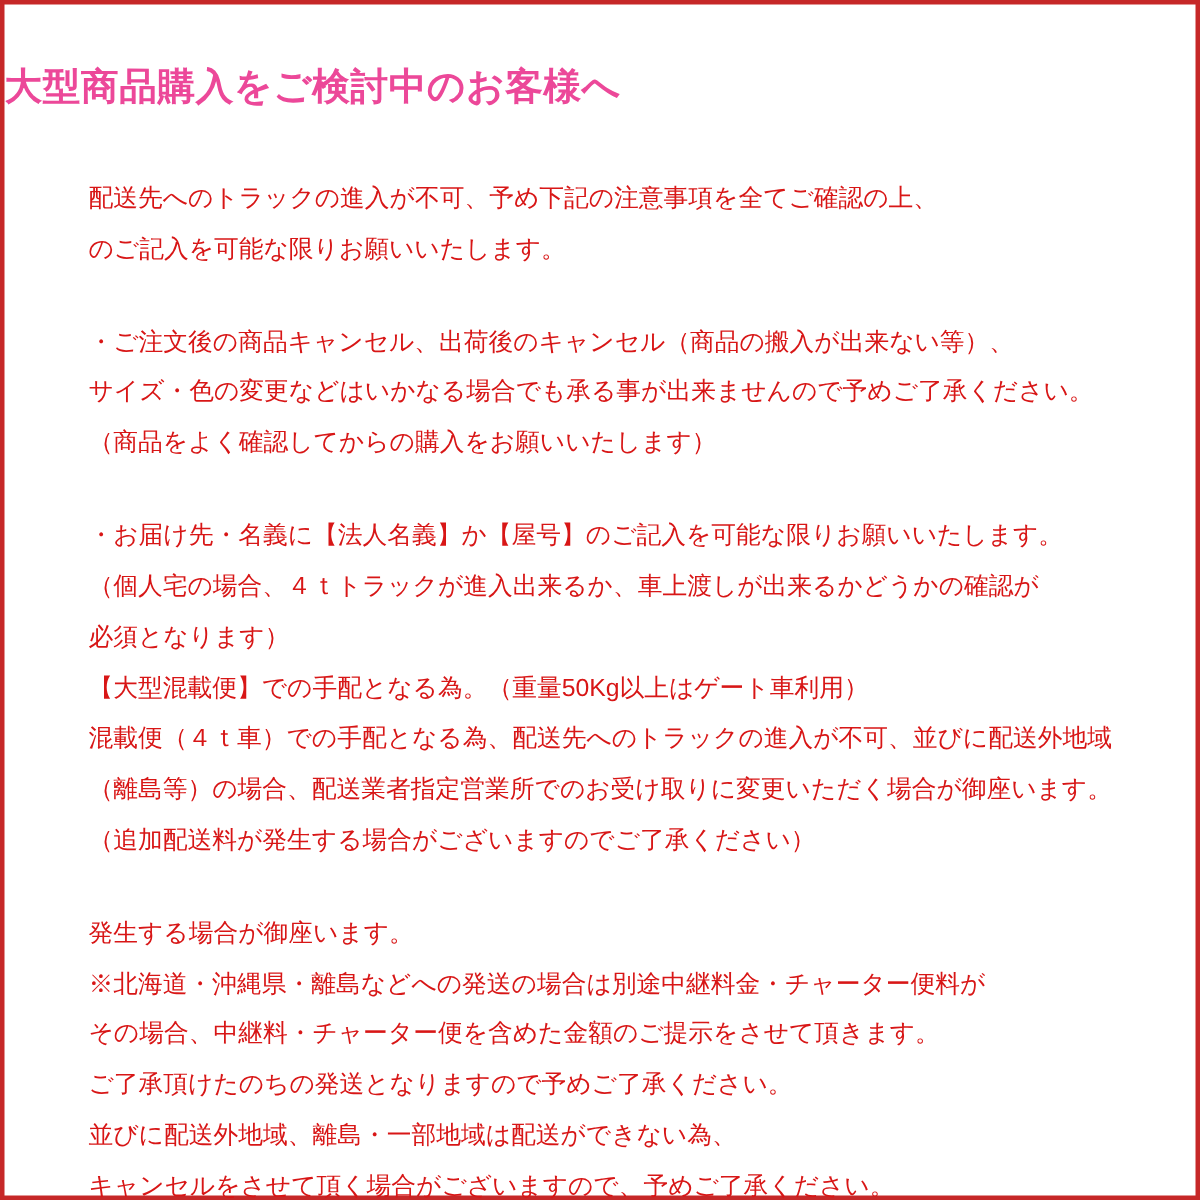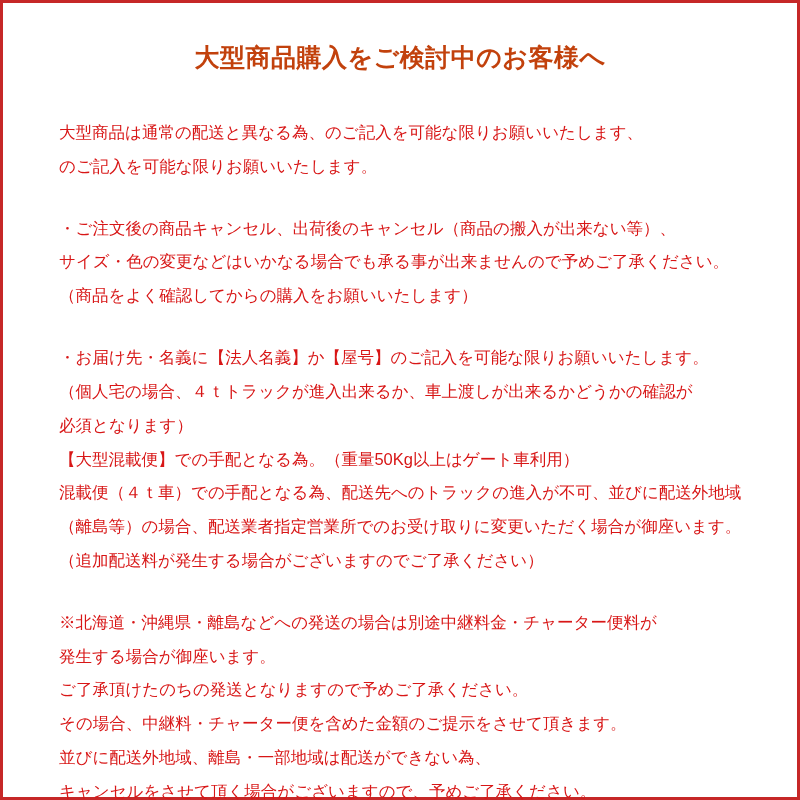--- a/index.html
+++ b/index.html
@@ -24,22 +24,21 @@
   }
   .inner {
     position: absolute;
     left: 0;
     top: 0;
     width: 794px;
     height: 794px;
     padding: 0;
   }
   .title {
-    text-align: center;
-    color: #c2410c;
+    color: #ec4899;
     font-weight: bold;
     font-size: 25px;
     letter-spacing: 0.5px;
     margin-top: 38px;
     margin-bottom: 0;
     font-family: "Liberation Sans", sans-serif;
   }
   .body {
     margin-top: 42px;
     padding-left: 56px;
@@ -62,21 +61,21 @@
 <body>
 
 <div class="page">
   <div class="inner">
 
     <h1 class="title">大型商品購入をご検討中のお客様へ</h1>
 
     <div class="body">
 
       <p class="para">
-        <span class="ln">大型商品は通常の配送と異なる為、のご記入を可能な限りお願いいたします、</span>
+        <span class="ln">配送先へのトラックの進入が不可、予め下記の注意事項を全てご確認の上、</span>
         <span class="ln">のご記入を可能な限りお願いいたします。</span>
       </p>
 
       <div class="spacer-lg"></div>
 
       <p class="para">
         <span class="ln">・ご注文後の商品キャンセル、出荷後のキャンセル（商品の搬入が出来ない等）、</span>
         <span class="ln">サイズ・色の変更などはいかなる場合でも承る事が出来ませんので予めご了承ください。</span>
         <span class="ln">（商品をよく確認してからの購入をお願いいたします）</span>
       </p>
@@ -89,23 +88,23 @@
         <span class="ln">必須となります）</span>
         <span class="ln">【大型混載便】での手配となる為。（重量50Kg以上はゲート車利用）</span>
         <span class="ln">混載便（４ｔ車）での手配となる為、配送先へのトラックの進入が不可、並びに配送外地域</span>
         <span class="ln">（離島等）の場合、配送業者指定営業所でのお受け取りに変更いただく場合が御座います。</span>
         <span class="ln">（追加配送料が発生する場合がございますのでご了承ください）</span>
       </p>
 
       <div class="spacer-lg"></div>
 
       <p class="para">
+        <span class="ln">発生する場合が御座います。</span>
         <span class="ln">※北海道・沖縄県・離島などへの発送の場合は別途中継料金・チャーター便料が</span>
-        <span class="ln">発生する場合が御座います。</span>
+        <span class="ln">その場合、中継料・チャーター便を含めた金額のご提示をさせて頂きます。</span>
         <span class="ln">ご了承頂けたのちの発送となりますので予めご了承ください。</span>
-        <span class="ln">その場合、中継料・チャーター便を含めた金額のご提示をさせて頂きます。</span>
         <span class="ln">並びに配送外地域、離島・一部地域は配送ができない為、</span>
         <span class="ln">キャンセルをさせて頂く場合がございますので、予めご了承ください。</span>
       </p>
 
     </div>
   </div>
 </div>
 
 </body></html>

